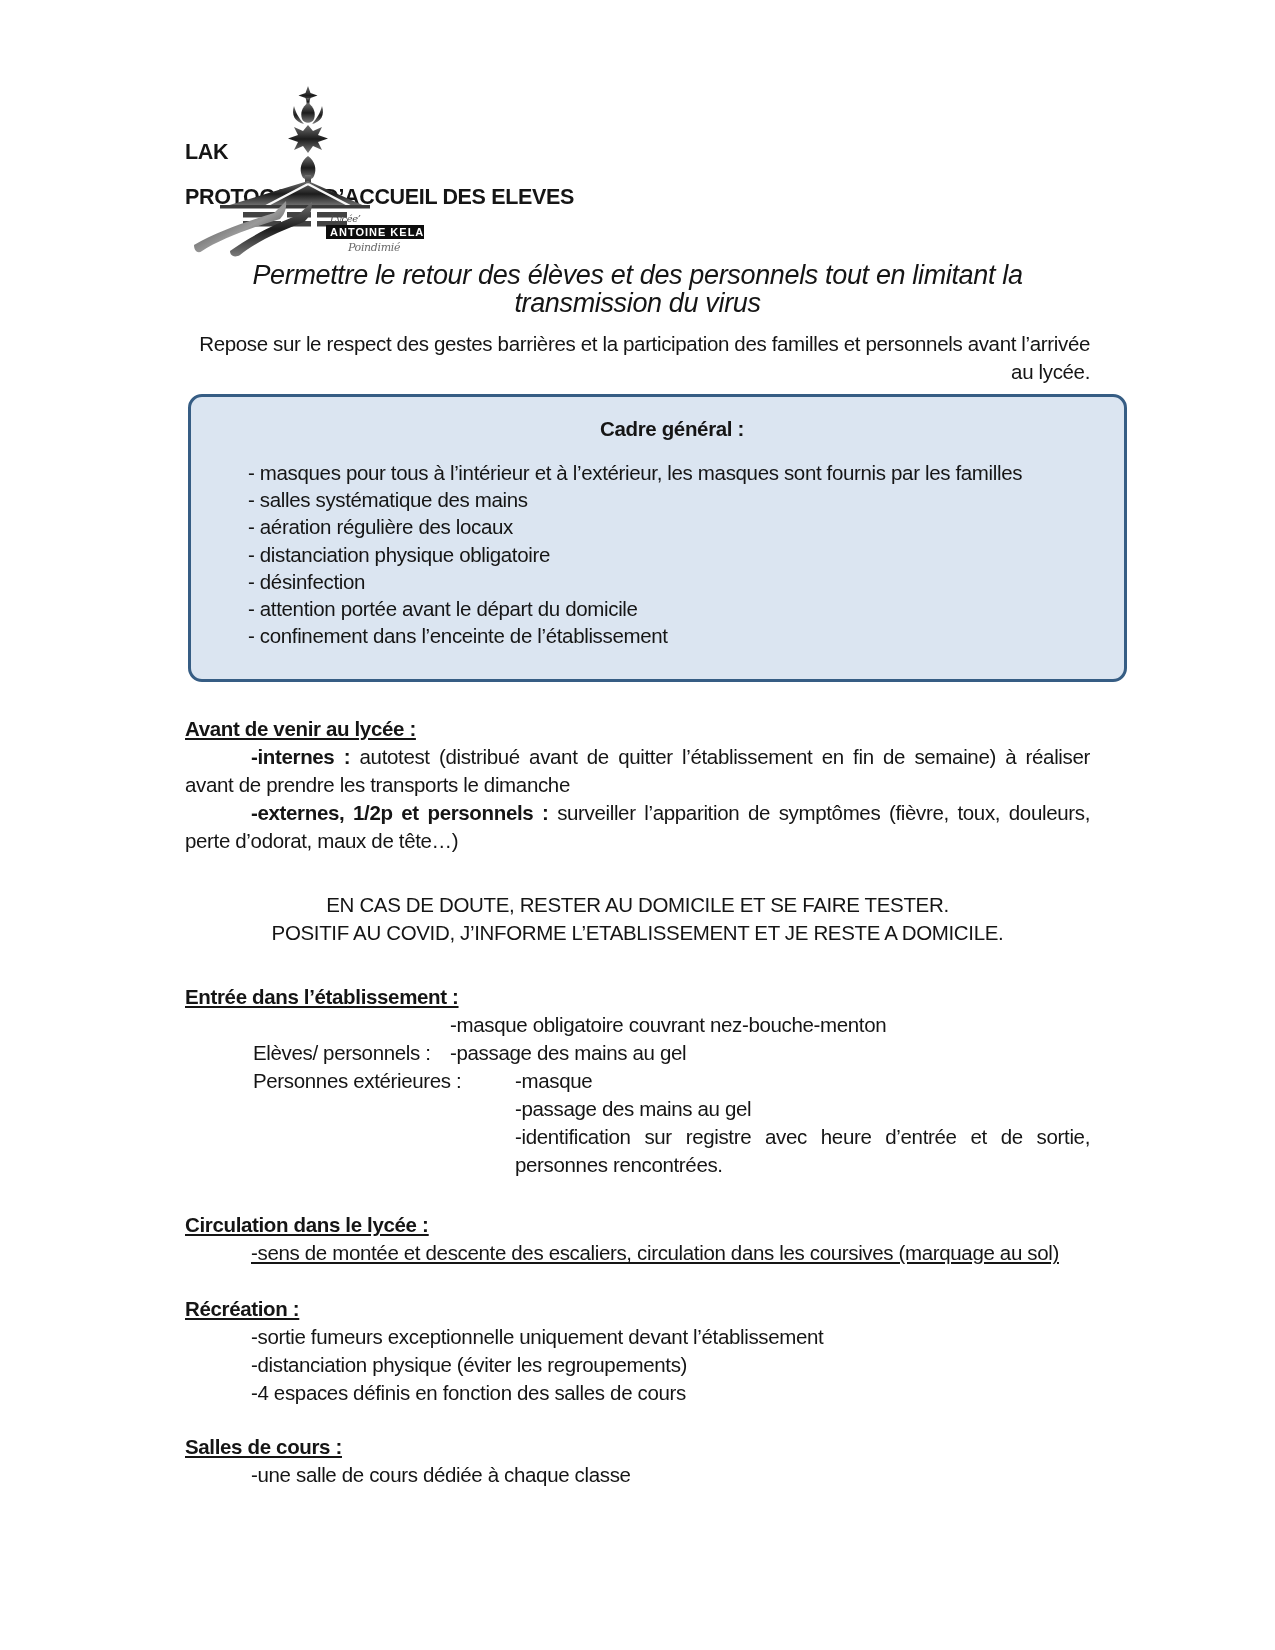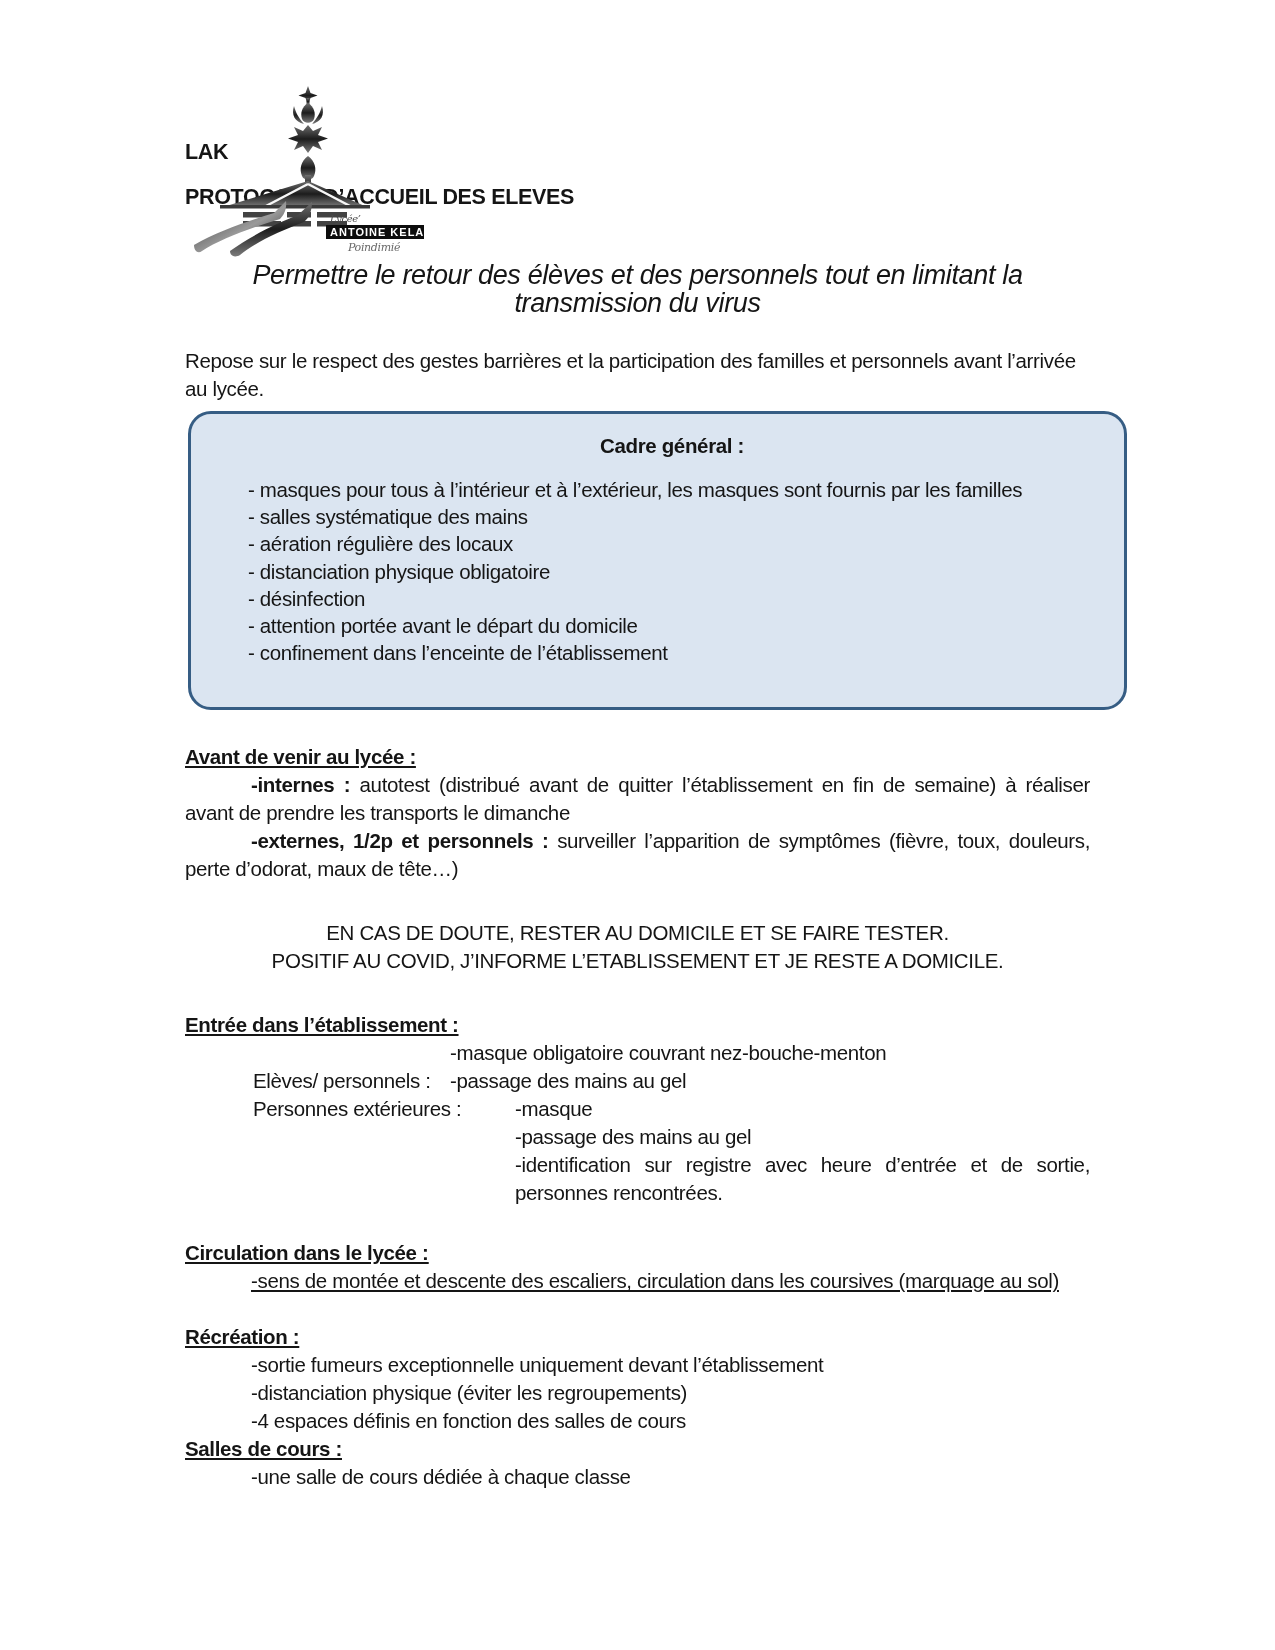--- a/index.html
+++ b/index.html
@@ -18,29 +18,29 @@
   }
   .content { padding: 0 185px; }
   p { margin: 0; }
 
   
   .doc-titles { padding-top: 138px; font-weight: 700; font-size: 21.5px; }
   .doc-title-main { margin-top: 17px; }
 
   
   .intro-objective { margin-top: 50px; text-align: center; font-style: italic; font-size: 27px; }
-  .intro-basis { margin-top: 30px; text-align: left; }
+  .intro-basis { margin-top: 13px; text-align: right; }
 
   
   .cadre-box {
     margin: 8px -37px 0 3px;
     border: 3px solid #365d84;
     background: #dbe5f1;
-    border-radius: 23px;
-    padding: 18px 28px 41px 57px;
+    border-radius: 14px;
+    padding: 18px 28px 30px 57px;
   }
   .cadre-title { text-align: center; font-weight: 700; }
   .cadre-items { margin-top: 16px; }
   .cadre-item { line-height: 27.2px; }
 
   
   .section-heading { font-weight: 700; text-decoration: underline; }
   .sec-avant { margin-top: 33px; }
   .para-tab { text-align: justify; text-indent: 66px; }
   .b { font-weight: 700; }
@@ -50,21 +50,21 @@
   .sec-entree { margin-top: 36px; }
   .entree-row { display: flex; }
   .row-label { margin-left: 68px; flex: none; }
   .row-label.w1 { width: 197px; margin-top: 28px; }
   .row-label.w2 { width: 262px; }
   .entree-vals { flex: 1; }
   .entree-vals .justify { text-align: justify; }
 
   .sec-circulation { margin-top: 32px; text-decoration: underline; }
   .sec-recreation { margin-top: 28px; }
-  .sec-salles { }
+  .sec-salles { margin-top: 26px; }
   .indent-item { padding-left: 66px; }
 
   
   .logo { position: absolute; left: 190px; top: 85px; width: 245px; height: 175px; }
 </style>
 </head>
 <body>
 
 <div class="page">
 

